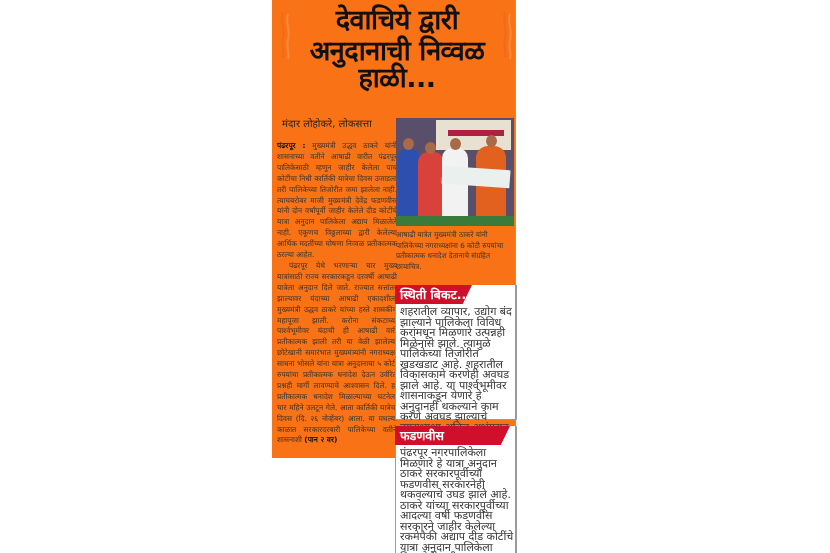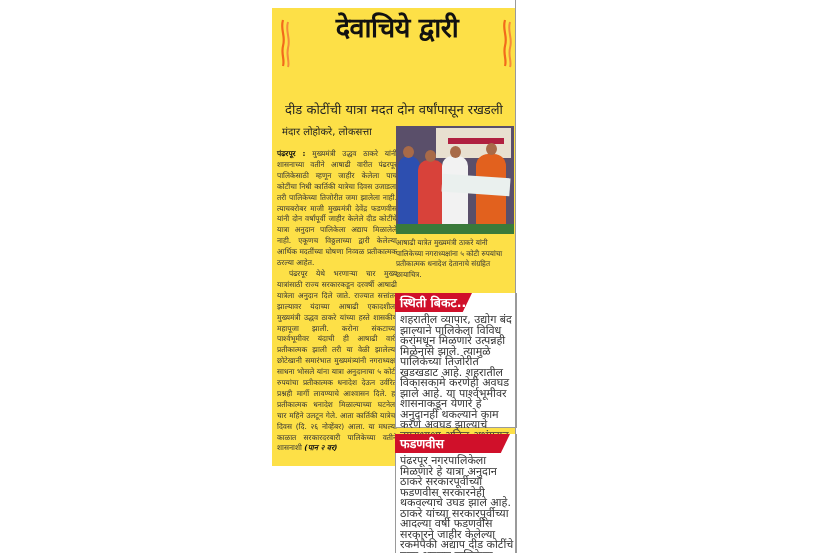--- a/index.html
+++ b/index.html
@@ -1,38 +1,38 @@
 <!DOCTYPE html>
 <html><head>
 <meta charset="utf-8">
 <style>
   html, body { margin:0; padding:0; }
   body { width:830px; height:553px; background:#ffffff; position:relative; overflow:hidden;
          font-family:"DejaVu Sans", sans-serif; color:#1a1a1a; }
-  .clip { position:absolute; left:272px; top:8px; width:244px; height:458px; background:#fde047; }
+  .clip { position:absolute; left:272px; top:0; width:244px; height:458px; background:#f97316; }
   .vrule { position:absolute; left:515px; top:0; width:1px; height:553px; background:#9a9a9a; }
 
   .flame { position:absolute; top:10px; width:12px; height:50px; }
   .flame.left { left:8px; }
   .flame.right { left:230px; }
 
   .headline { position:absolute; left:20px; width:210px; text-align:center; font-weight:bold;
               color:#111; line-height:1; }
   .h1 { top:6px; font-size:27px; letter-spacing:-0.5px; }
   .h2 { top:37px; font-size:27px; letter-spacing:-0.5px; }
   .sub { position:absolute; left:0; width:244px; text-align:center; font-size:13px; color:#222; line-height:1.35; }
   .sub1 { top:75px; }
   .sub2 { top:93px; }
 
   .byline { position:absolute; left:10px; top:116px; width:115px; font-size:10px; font-weight:normal; color:#222; }
   .col-left { position:absolute; left:5px; top:141px; width:120px; font-size:7.4px; line-height:10.9px; color:#333; text-align:justify; }
   .col-left .dateline { font-weight:bold; color:#111;margin-top:31px; }
   .col-left p { margin:0; text-indent:0; }
   .col-left p.indent { text-indent:12px; }
-  .col-left .cont { font-weight:bold; font-style:italic; color:#111; }
+  .col-left .cont { font-weight:bold; color:#111; }
 
   .photo { position:absolute; left:124px; top:118px; width:118px; height:108px; background:#5a4f6a; overflow:hidden; }
   .photo .banner { position:absolute; left:40px; top:2px; width:75px; height:30px; background:#e8e0d0; }
   .photo .banner-strip { position:absolute; left:52px; top:12px; width:56px; height:6px; background:#b02040; }
   .photo .p1 { position:absolute; left:2px; top:30px; width:22px; height:78px; background:#2d4fb0; border-radius:10px 10px 0 0; }
   .photo .p2 { position:absolute; left:22px; top:34px; width:26px; height:74px; background:#d8423a; border-radius:10px 10px 0 0; }
   .photo .p3 { position:absolute; left:46px; top:30px; width:26px; height:78px; background:#f2f2f2; border-radius:10px 10px 0 0; }
   .photo .p4 { position:absolute; left:80px; top:28px; width:30px; height:80px; background:#e2611e; border-radius:12px 12px 0 0; }
   .photo .head { position:absolute; width:11px; height:12px; background:#a86a48; border-radius:50%; }
   .photo .cheque { position:absolute; left:46px; top:50px; width:68px; height:18px; background:#eaf0ee; transform:rotate(4deg); }
@@ -57,21 +57,21 @@
   <svg class="flame left" viewBox="0 0 12 50">
     <path d="M3 2 C0 12,6 18,3 28 C1 36,5 42,3 48" stroke="#f26a1b" stroke-width="2.2" fill="none"></path>
     <path d="M8 4 C5 14,11 20,8 30 C6 38,10 44,8 49" stroke="#f58a3a" stroke-width="2" fill="none"></path>
   </svg>
   <svg class="flame right" viewBox="0 0 12 50">
     <path d="M3 2 C0 12,6 18,3 28 C1 36,5 42,3 48" stroke="#f26a1b" stroke-width="2.2" fill="none"></path>
     <path d="M8 4 C5 14,11 20,8 30 C6 38,10 44,8 49" stroke="#f58a3a" stroke-width="2" fill="none"></path>
   </svg>
 
   <div class="headline h1">देवाचिये द्वारी</div>
-  <div class="sub sub2">दीड कोटींची यात्रा मदत दोन वर्षांपासून रखडली</div>
+  <div class="headline h2">अनुदानाची निव्वळ हाळी...</div>
 
   <div class="byline">मंदार लोहोकरे, लोकसत्ता</div>
 
   <div class="col-left">
     <p>
       <span class="dateline">पंढरपूर :</span>
       <span>मुख्यमंत्री उद्धव ठाकरे यांनी शासनाच्या वतीने आषाढी वारीत पंढरपूर पालिकेसाठी म्हणून जाहीर केलेला पाच कोटींचा निधी कार्तिकी यात्रेचा दिवस उजाडला तरी पालिकेच्या तिजोरीत जमा झालेला नाही. त्याचबरोबर माजी मुख्यमंत्री देवेंद्र फडणवीस यांनी दोन वर्षांपूर्वी जाहीर केलेले दीड कोटींचे यात्रा अनुदान पालिकेला अद्याप मिळालेले नाही. एकूणच विठ्ठलाच्या द्वारी केलेल्या आर्थिक मदतींच्या घोषणा निव्वळ प्रतीकात्मक ठरल्या आहेत.</span>
     </p>
     <p class="indent">
       <span>पंढरपूर येथे भरणाऱ्या चार मुख्य यात्रांसाठी राज्य सरकारकडून दरवर्षी आषाढी यात्रेला अनुदान दिले जाते. राज्यात सत्तांतर झाल्यावर यंदाच्या आषाढी एकादशीला मुख्यमंत्री उद्धव ठाकरे यांच्या हस्ते शासकीय महापूजा झाली. करोना संकटाच्या पार्श्वभूमीवर यंदाची ही आषाढी वारी प्रतीकात्मक झाली तरी या वेळी झालेल्या छोटेखानी समारंभात मुख्यमंत्र्यांनी नगराध्यक्षा साधना भोसले यांना यात्रा अनुदानाचा ५ कोटी रुपयांचा प्रतीकात्मक धनादेश देऊन उर्वरित प्रश्नही मार्गी लावण्याचे आश्वासन दिले. हा प्रतीकात्मक धनादेश मिळाल्याच्या घटनेला चार महिने उलटून गेले. आता कार्तिकी यात्रेचा दिवस (दि. २६ नोव्हेंबर) आला. या मधल्या काळात सरकारदरबारी पालिकेच्या वतीने शासनाशी</span>
@@ -86,21 +86,21 @@
     <div class="p2"></div>
     <div class="p3"></div>
     <div class="p4"></div>
     <div class="head" style="left:7px;top:20px;"></div>
     <div class="head" style="left:29px;top:24px;"></div>
     <div class="head" style="left:54px;top:20px;"></div>
     <div class="head" style="left:90px;top:17px;"></div>
     <div class="cheque"></div>
     <div class="floor"></div>
   </div>
-  <div class="caption">आषाढी यात्रेत मुख्यमंत्री ठाकरे यांनी पालिकेच्या नगराध्यक्षांना ५ कोटी रुपयांचा प्रतीकात्मक धनादेश देतानाचे संग्रहित छायाचित्र.</div>
+  <div class="caption">आषाढी यात्रेत मुख्यमंत्री ठाकरे यांनी पालिकेच्या नगराध्यक्षांना 6 कोटी रुपयांचा प्रतीकात्मक धनादेश देतानाचे संग्रहित छायाचित्र.</div>
 
   <div class="box box1">
     <div class="tag tag1">स्थिती बिकट...</div>
     <div class="box-body">शहरातील व्यापार, उद्योग बंद झाल्याने पालिकेला विविध करांमधून मिळणारे उत्पन्नही मिळेनासे झाले. त्यामुळे पालिकेच्या तिजोरीत खडखडाट आहे. शहरातील विकासकामे करणेही अवघड झाले आहे. या पार्श्वभूमीवर शासनाकडून येणारे हे अनुदानही थकल्याने काम करणे अवघड झाल्याचे नगराध्यक्षा अनिल अभंगराव यांनी सांगितले.</div>
   </div>
 
   <div class="box box2">
     <div class="tag tag2">फडणवीस सरकारनेही...</div>
     <div class="box-body">पंढरपूर नगरपालिकेला मिळणारे हे यात्रा अनुदान ठाकरे सरकारपूर्वीच्या फडणवीस सरकारनेही थकवल्याचे उघड झाले आहे. ठाकरे यांच्या सरकारपूर्वीच्या आदल्या वर्षी फडणवीस सरकारने जाहीर केलेल्या रकमेपैकी अद्याप दीड कोटींचे यात्रा अनुदान पालिकेला मिळालेले नाही.</div>
   </div>

